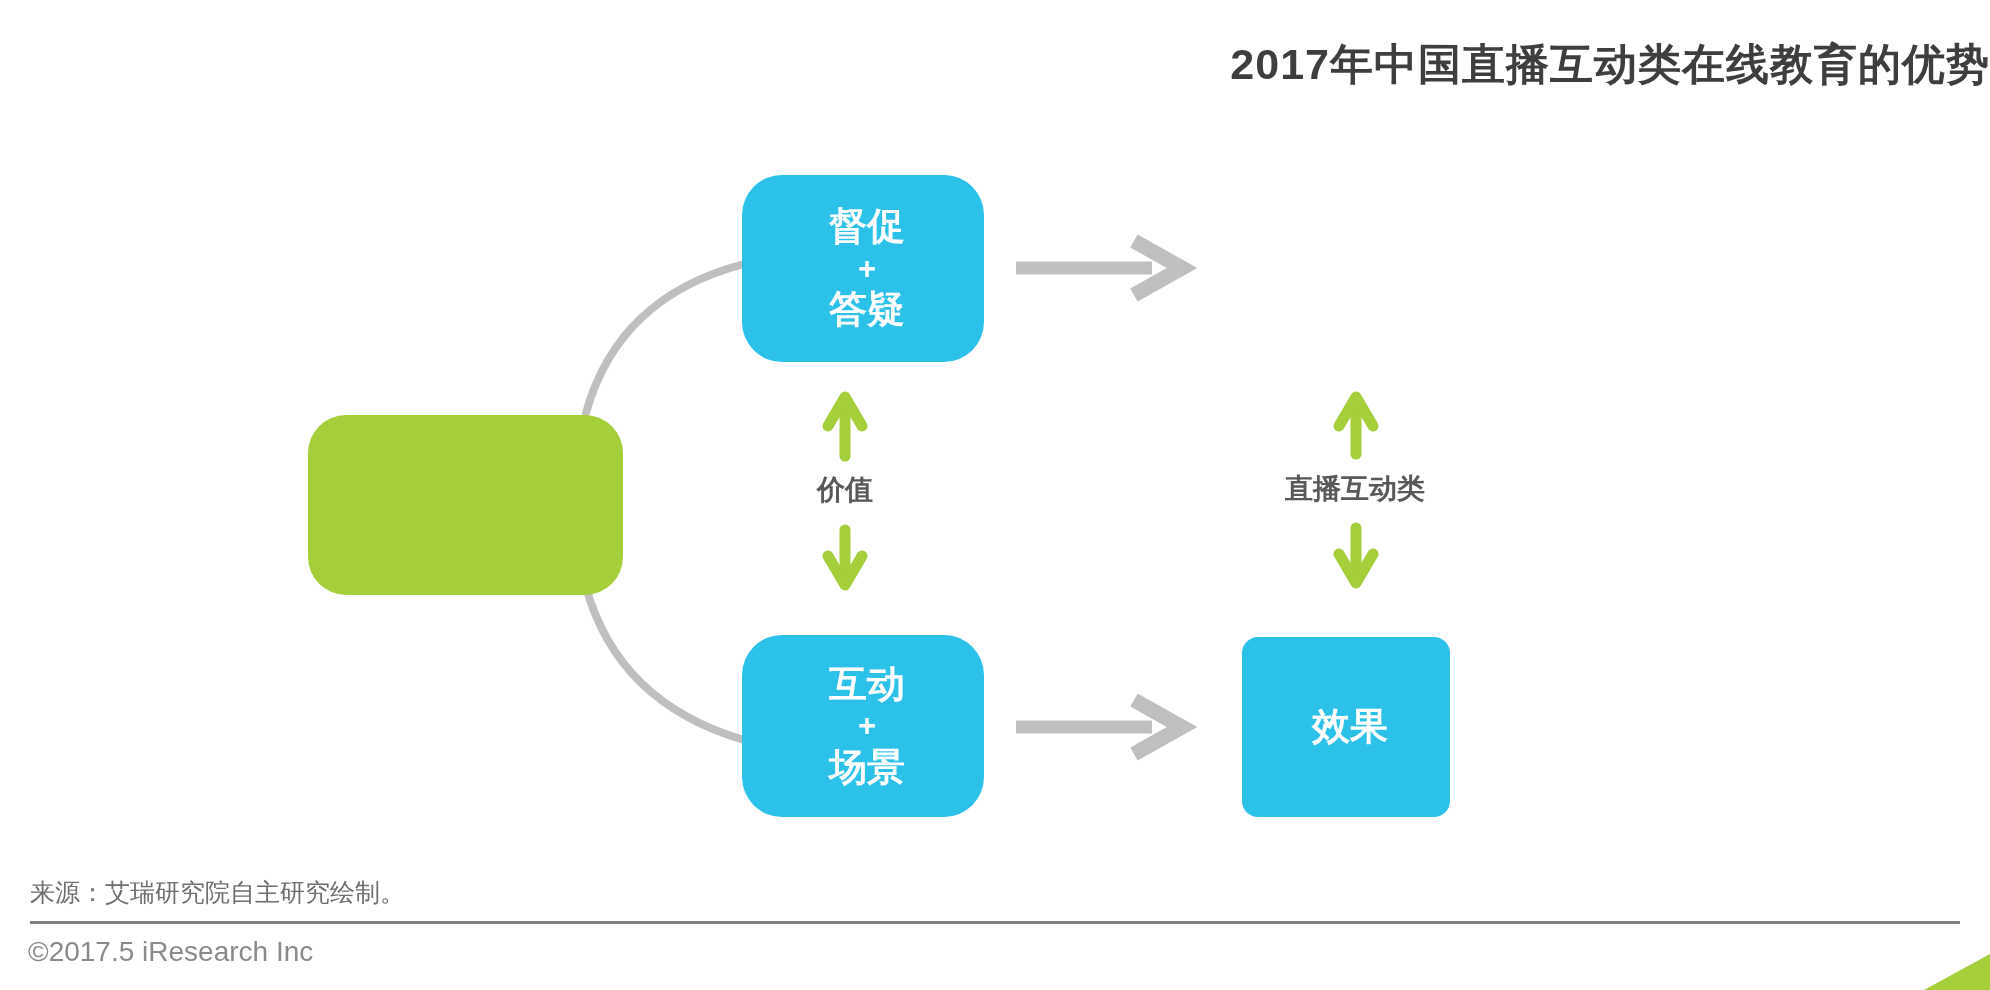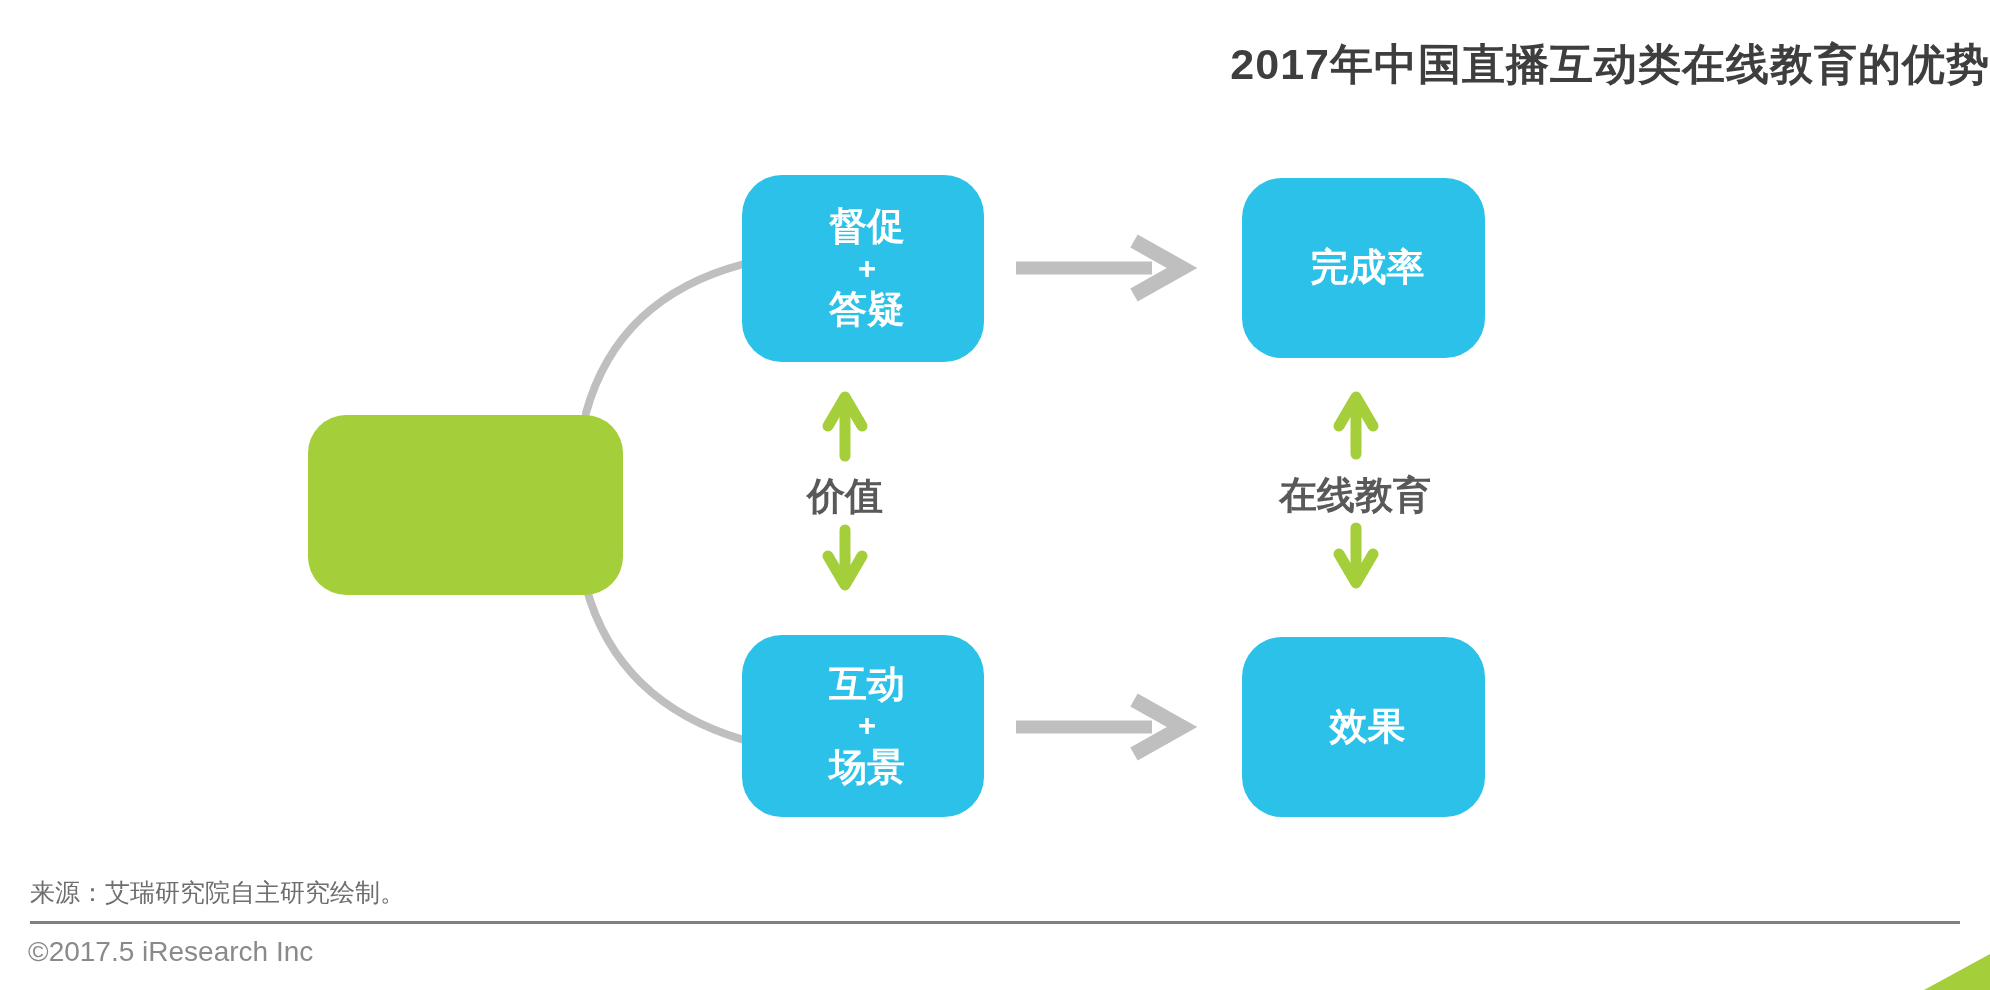--- a/index.html
+++ b/index.html
@@ -82,28 +82,28 @@
   }
   .node-cyan {
     background: var(--accent_cyan, #2BC1E8);
     border-radius: 40px;
     font-size: 38px;
     padding-left: 8px;
   }
   .node-mid-top    { left: 742px;  top: 175px; width: 242px; height: 187px; }
   .node-mid-bottom { left: 742px;  top: 635px; width: 242px; height: 182px; }
   .node-right-top  { left: 1242px; top: 178px; width: 243px; height: 180px; }
-  .node-right-bottom { left: 1242px; top: 637px; width: 243px; height: 180px; }
+  .node-right-bottom { left: 1242px; top: 637px; width: 208px; height: 180px; border-radius: 16px; }
   .node-cyan .line { line-height: 1.25; }
   .node-cyan .plus { font-size: 31px; line-height: 1.15; }
 
   .link-label {
     position: absolute;
     text-align: center;
-    font-size: 38px;
+    font-size: 28px;
     font-weight: 700;
     color: var(--label_text, #595959);
   }
   .label-value { left: 745px; top: 471px; width: 200px; }
   .label-pain  { left: 1205px; top: 470px; width: 300px; }
 
   .source-note {
     position: absolute;
     left: 30px; top: 876px;
     font-size: 25px;
@@ -184,29 +184,26 @@
     <div class="line plus">+</div>
     <div class="line">答疑</div>
   </div>
 
   <div class="node node-cyan node-mid-bottom">
     <div class="line">互动</div>
     <div class="line plus">+</div>
     <div class="line">场景</div>
   </div>
 
-  <div class="node node-cyan node-right-top">
-    <div class="line">完成率</div>
-  </div>
 
   <div class="node node-cyan node-right-bottom">
     <div class="line">效果</div>
   </div>
 
   <div class="link-label label-value">价值</div>
-  <div class="link-label label-pain">在线教育</div>
+  <div class="link-label label-pain">直播互动类</div>
 
   <div class="source-note">来源：艾瑞研究院自主研究绘制。</div>
   <div class="footer-divider"></div>
   <div class="copyright">©2017.5 iResearch Inc</div>
   <div class="corner-swoosh"></div>
 
 </div>
 
 </body></html>

